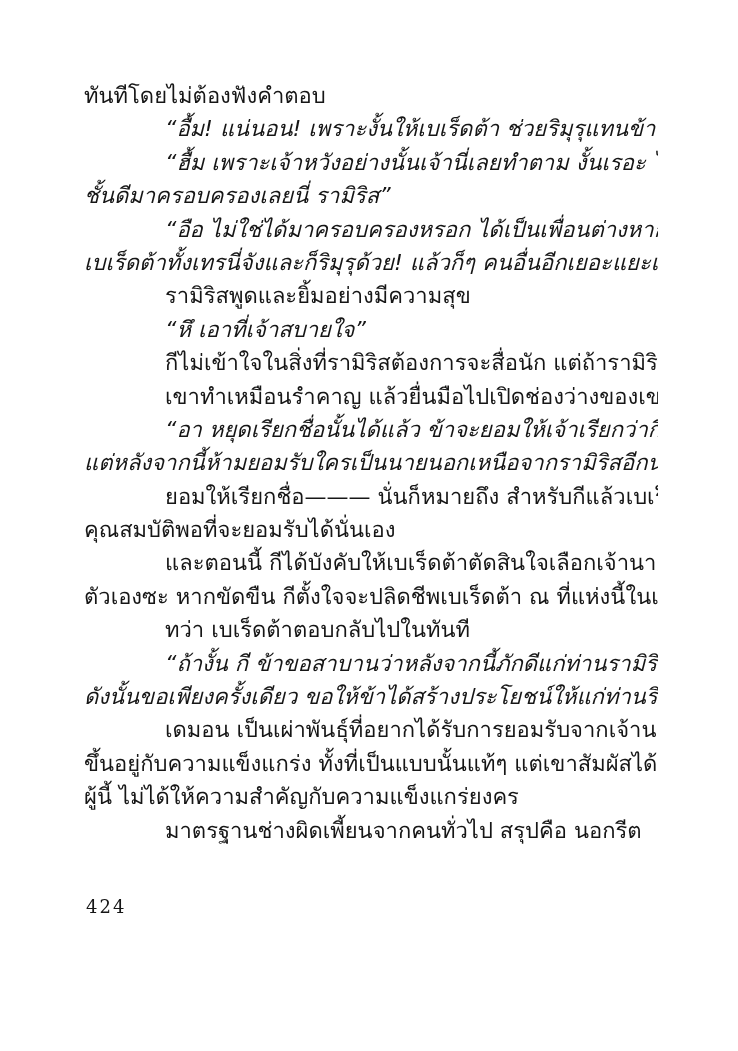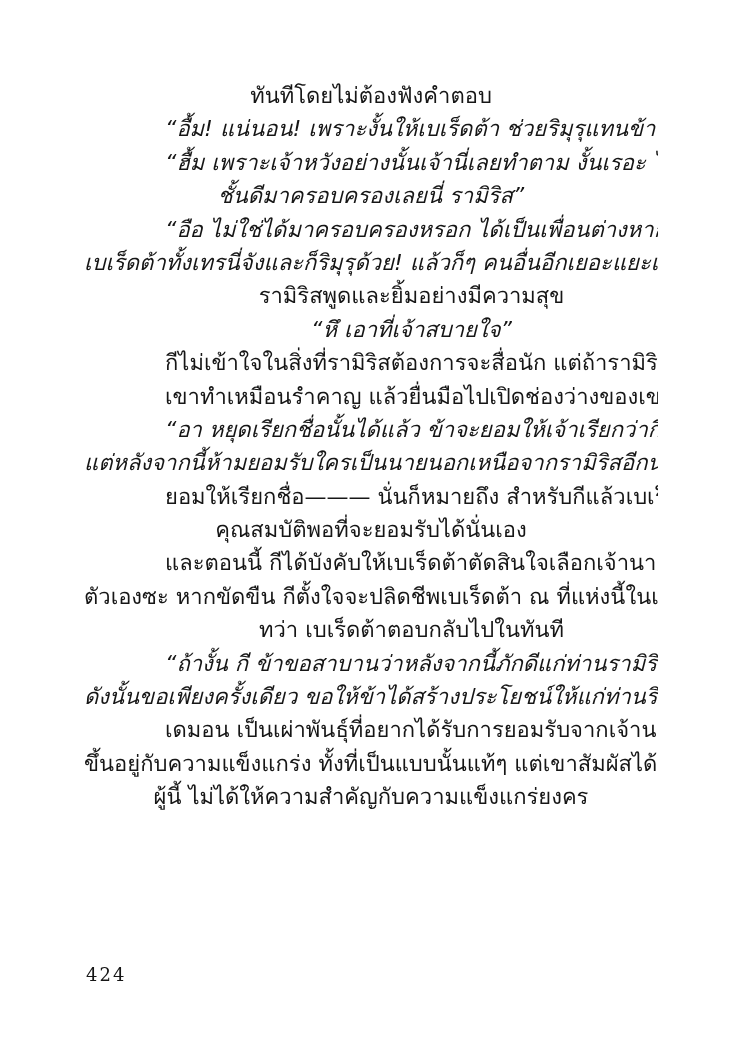--- a/index.html
+++ b/index.html
@@ -25,32 +25,32 @@
     top: 79px;
     width: 574px;
   }
   .line {
     height: 33.4px;
     line-height: 33.4px;
     font-size: 22px;
     color: #161616;
     white-space: nowrap;
     overflow: hidden;
-    text-align: center;
+    text-align: left;
   }
   .line.indent {
     padding-left: 81px;
   }
   .line.italic {
     font-style: italic;
   }
   .page-number {
     position: absolute;
     left: 86px;
-    top: 964px;
+    top: 896px;
     font-size: 18px;
     letter-spacing: 2px;
     color: #161616;
     font-family: "DejaVu Serif", "Liberation Serif", serif;
   }
 </style>
 </head>
 <body>
 
 <div class="page">
@@ -70,15 +70,16 @@
       <div class="line indent">ยอมให้เรียกชื่อ——— นั่นก็หมายถึง สำหรับกีแล้วเบเร็ดต้ามี</div>
       <div class="line">คุณสมบัติพอที่จะยอมรับได้นั่นเอง</div>
       <div class="line indent">และตอนนี้ กีได้บังคับให้เบเร็ดต้าตัดสินใจเลือกเจ้านายของ</div>
       <div class="line">ตัวเองซะ หากขัดขืน กีตั้งใจจะปลิดชีพเบเร็ดต้า ณ ที่แห่งนี้ในเวลานี้</div>
       <div class="line indent">ทว่า เบเร็ดต้าตอบกลับไปในทันที</div>
       <div class="line italic indent">“ถ้างั้น กี ข้าขอสาบานว่าหลังจากนี้ภักดีแก่ท่านรามิริสผู้เดียว</div>
       <div class="line italic">ดังนั้นขอเพียงครั้งเดียว ขอให้ข้าได้สร้างประโยชน์ให้แก่ท่านริมุรุด้วยเถิด”</div>
       <div class="line indent">เดมอน เป็นเผ่าพันธุ์ที่อยากได้รับการยอมรับจากเจ้านายโดย</div>
       <div class="line">ขึ้นอยู่กับความแข็งแกร่ง ทั้งที่เป็นแบบนั้นแท้ๆ แต่เขาสัมผัสได้ว่าเบเร็ดต้า</div>
       <div class="line">ผู้นี้ ไม่ได้ให้ความสำคัญกับความแข็งแกร่ยงคร</div>
+      <div class="line indent">มาตรฐานช่างผิดเพี้ยนจากคนทั่วไป สรุปคือ นอกรีต</div>
     </div>
   <div class="page-number">424</div>
 </div>
 
 </body></html>

